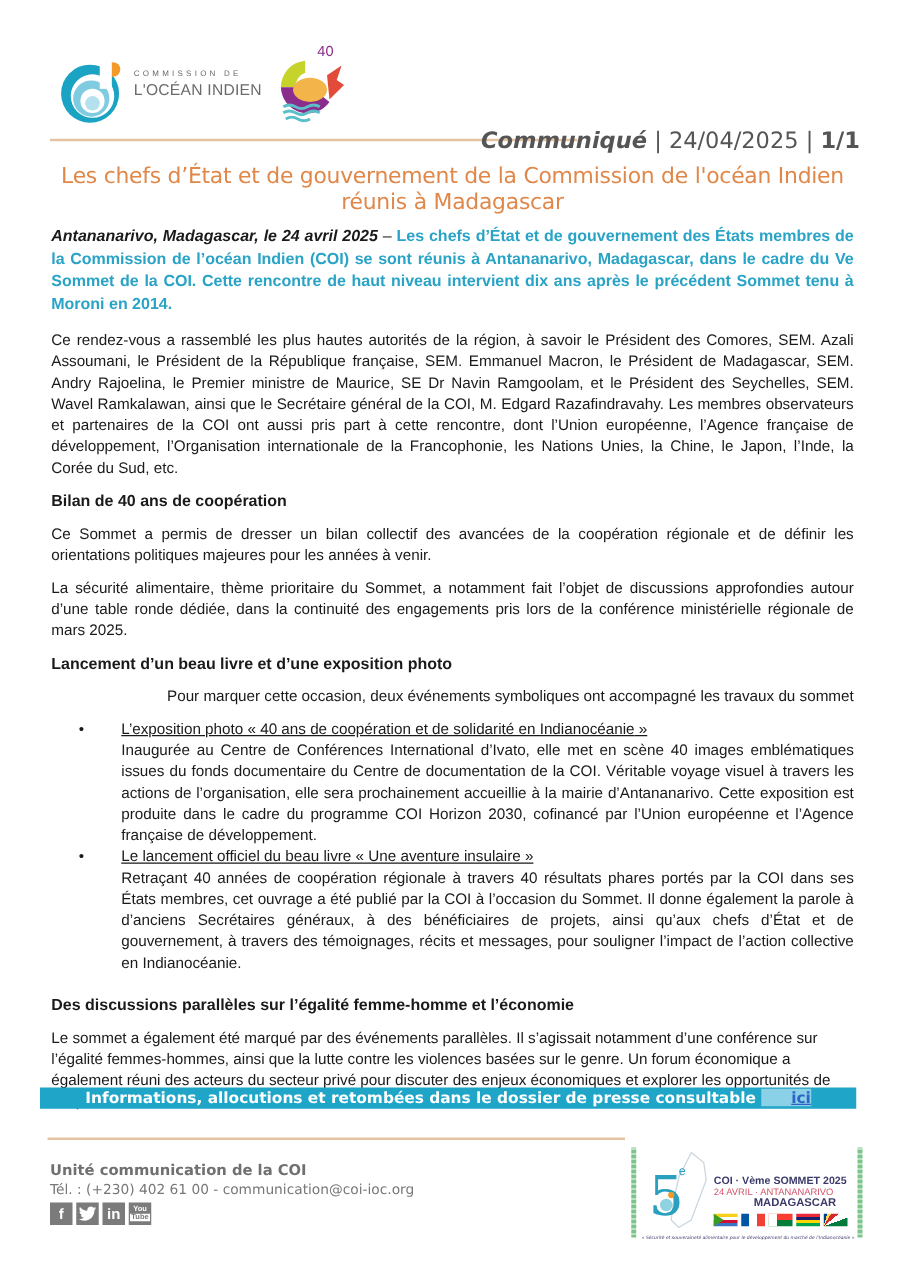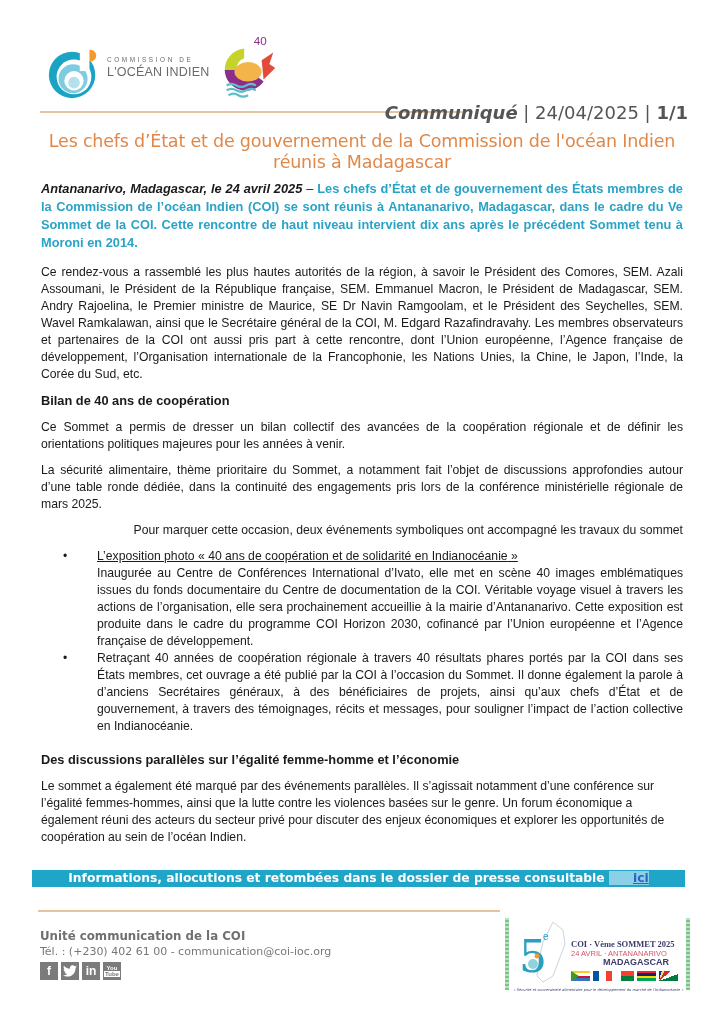--- a/index.html
+++ b/index.html
@@ -37,21 +37,21 @@
   .footer { position: absolute; left: 40px; top: 928px; font-family: "DejaVu Sans", sans-serif; color: #777; font-size: 11px; line-height: 16px; }
   .footer .unit { font-weight: bold; color: #707070; font-size: 11.8px; }
   .footer .web i { font-style: italic; }
   .socials { display: flex; gap: 3px; margin-top: 2px; }
   .social { width: 18px; height: 18px; background: #7b7b7b; color: #fff; font-weight: bold; font-size: 12px;
             display: flex; align-items: center; justify-content: center; font-family: "Liberation Sans", sans-serif; }
   .summit-banner { position: absolute; left: 505px; top: 916px; width: 185px; height: 80px; background: #fff; }
   .summit-banner .bord { position: absolute; top: 2px; width: 4px; height: 72px;
         background: repeating-linear-gradient(0deg, #7cc48a 0 2px, #b9e0bf 2px 4px); }
   .summit-banner .txt { position: absolute; left: 66px; top: 24px; font-family: "Liberation Sans", sans-serif; line-height: 9px; }
-  .summit-banner .t1 { font-size: 8.5px; color: #3b3b6b; font-weight: bold; white-space: nowrap; font-family: Liberation Serif, serif; }
+  .summit-banner .t1 { font-size: 8.5px; color: #3b3b6b; font-weight: bold; white-space: nowrap; }
   .summit-banner .t2 { font-size: 7.5px; color: #d4556b; white-space: nowrap; }
   .summit-banner .t3 { font-size: 9px; color: #3b3b6b; font-weight: bold; padding-left: 32px; }
   .flags { position: absolute; left: 66px; top: 55px; display: flex; gap: 3px; }
   .flag { width: 19px; height: 10px; }
   .tagline { position: absolute; left: 6px; top: 72px; width: 175px; font-size: 3.6px; color: #3b3b6b; text-align: center; font-style: italic; white-space: nowrap; overflow: hidden; }
 </style>
 </head>
 <body>
 
 <div class="logo-area">
@@ -92,29 +92,31 @@
   <p class="lead">
     <span class="dateline">Antananarivo, Madagascar, le 24 avril 2025</span><span> – </span><span class="highlight">Les chefs d’État et de gouvernement des États membres de la Commission de l’océan Indien (COI) se sont réunis à Antananarivo, Madagascar, dans le cadre du Ve Sommet de la COI. Cette rencontre de haut niveau intervient dix ans après le précédent Sommet tenu à Moroni en 2014.</span>
   </p>
 
   <p>Ce rendez-vous a rassemblé les plus hautes autorités de la région, à savoir le Président des Comores, SEM. Azali Assoumani, le Président de la République française, SEM. Emmanuel Macron, le Président de Madagascar, SEM. Andry Rajoelina, le Premier ministre de Maurice, SE Dr Navin Ramgoolam, et le Président des Seychelles, SEM. Wavel Ramkalawan, ainsi que le Secrétaire général de la COI, M. Edgard Razafindravahy. Les membres observateurs et partenaires de la COI ont aussi pris part à cette rencontre, dont l’Union européenne, l’Agence française de développement, l’Organisation internationale de la Francophonie, les Nations Unies, la Chine, le Japon, l’Inde, la Corée du Sud, etc.</p>
 
   <div class="h2">Bilan de 40 ans de coopération</div>
   <p>Ce Sommet a permis de dresser un bilan collectif des avancées de la coopération régionale et de définir les orientations politiques majeures pour les années à venir.</p>
   <p>La sécurité alimentaire, thème prioritaire du Sommet, a notamment fait l’objet de discussions approfondies autour d’une table ronde dédiée, dans la continuité des engagements pris lors de la conférence ministérielle régionale de mars 2025.</p>
 
+  <div class="h2">Lancement d’un beau livre et d’une exposition photo</div>
   <p style="text-align:right;margin-left:32px;">Pour marquer cette occasion, deux événements symboliques ont accompagné les travaux du sommet</p>
   <ul class="events">
     <li>
       <span class="bullet">•</span>
       <span class="ev-title"><span>L’exposition photo « 40 ans de coopération et de solidarité en Indianocéanie</span><span class="ev-title-tail"> »</span></span>
       <span>Inaugurée au Centre de Conférences International d’Ivato, elle met en scène 40 images emblématiques issues du fonds documentaire du Centre de documentation de la COI. Véritable voyage visuel à travers les actions de l’organisation, elle sera prochainement accueillie à la mairie d’Antananarivo. Cette exposition est produite dans le cadre du programme COI Horizon 2030, cofinancé par l’Union européenne et l’Agence française de développement.</span>
     </li>
     <li>
       <span class="bullet">•</span>
+      <span class="ev-title">Le lancement officiel du beau livre « Une aventure insulaire »</span>
       <span>Retraçant 40 années de coopération régionale à travers 40 résultats phares portés par la COI dans ses États membres, cet ouvrage a été publié par la COI à l’occasion du Sommet. Il donne également la parole à d’anciens Secrétaires généraux, à des bénéficiaires de projets, ainsi qu’aux chefs d’État et de gouvernement, à travers des témoignages, récits et messages, pour souligner l’impact de l’action collective en Indianocéanie.</span>
     </li>
   </ul>
 
   <div class="h2" style="margin-top:16px;">Des discussions parallèles sur l’égalité femme-homme et l’économie</div>
   <p style="text-align:left;">Le sommet a également été marqué par des événements parallèles. Il s’agissait notamment d’une conférence sur l’égalité femmes-hommes, ainsi que la lutte contre les violences basées sur le genre. Un forum économique a également réuni des acteurs du secteur privé pour discuter des enjeux économiques et explorer les opportunités de coopération au sein de l’océan Indien.</p>
 </div>
 
 <div class="press-bar">
   <span>Informations, allocutions et retombées dans le dossier de presse consultable </span><span class="link">ici</span>

